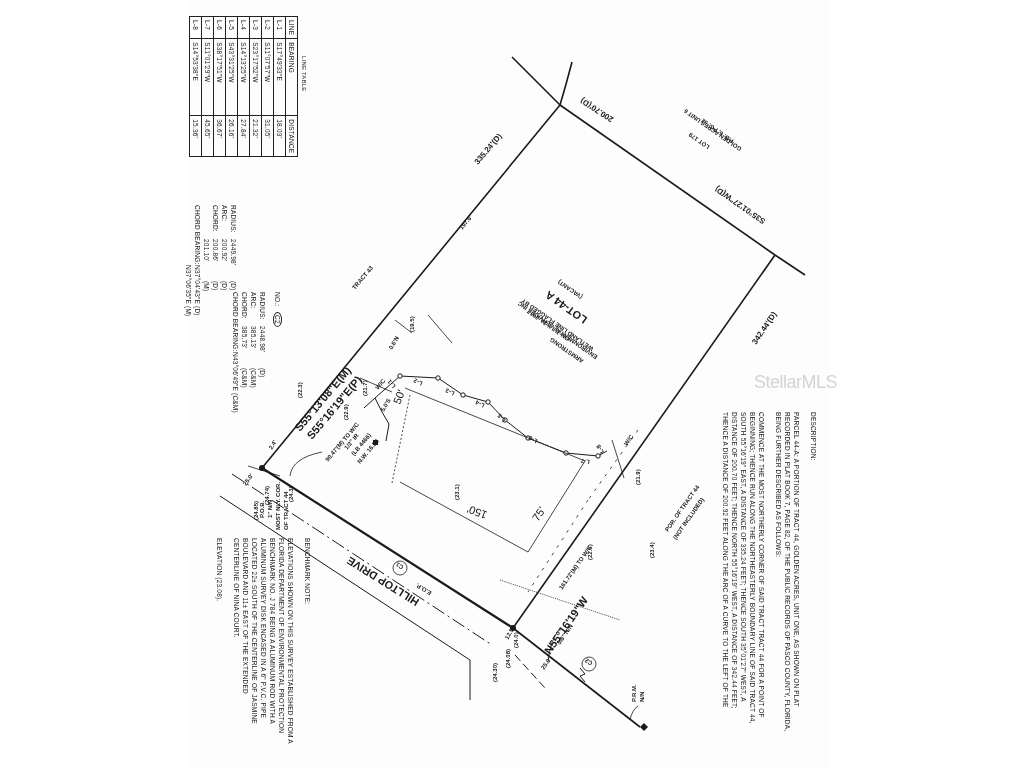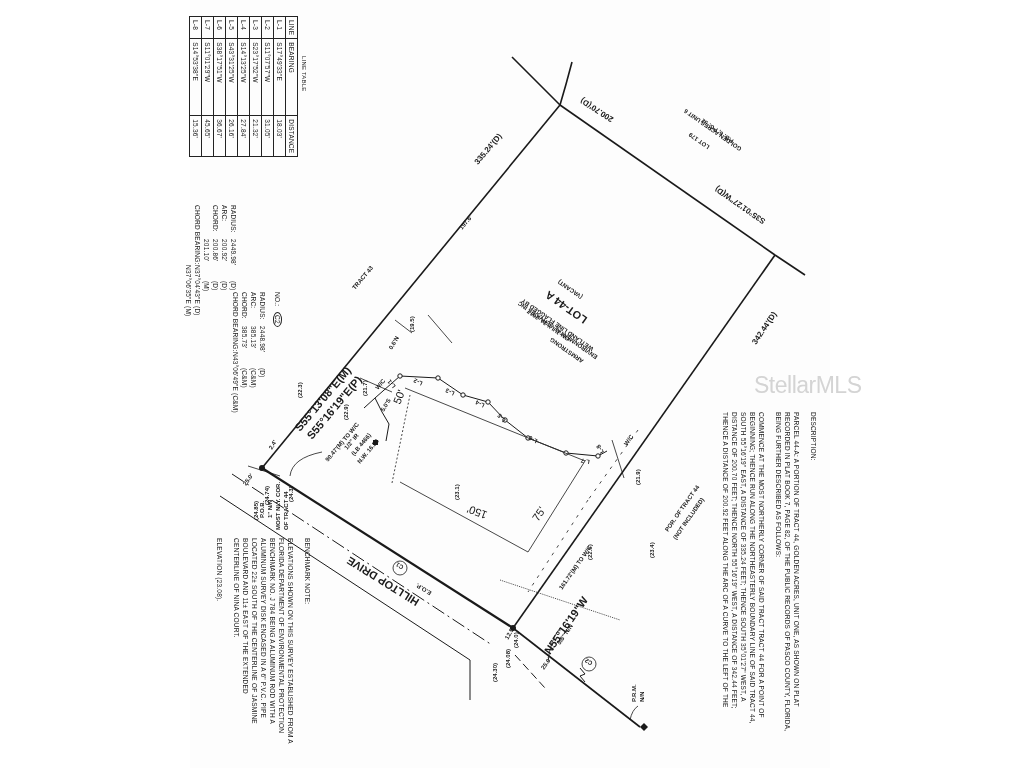--- a/index.html
+++ b/index.html
@@ -9,21 +9,21 @@
   svg.drawing { position:absolute; left:0; top:0; width:1024px; height:768px; }
   .rot { position:absolute; transform-origin:0 0; white-space:nowrap; font-size:7px; line-height:8px; letter-spacing:0.2px; }
   .rot90 { transform:rotate(90deg); }
   .lbl { font-family:"Liberation Sans", sans-serif; font-weight:bold; fill:#1a1a1a; }
   .lbl-sm { font-size:6px; }
   .lbl-md { font-size:8px; }
   .lbl-lg { font-size:11px; }
   table.line-tbl { border-collapse:collapse; font-size:6.5px; }
   table.line-tbl td, table.line-tbl th { border:1px solid #222; padding:1px 3px; height:9px; font-weight:normal; text-align:left; }
   .block { font-size:6.5px; line-height:9px; }
-  .watermark { position:absolute; left:754px; top:372px; font-size:23px; color:#d4d4d4; letter-spacing:-0.5px;
+  .watermark { position:absolute; left:754px; top:372px; font-size:18px; color:#d4d4d4; letter-spacing:-0.5px;
                font-family:"Liberation Sans", sans-serif; }
 </style>
 </head>
 <body>
 
 <div class="page"></div>
 
 <div class="rot rot90" style="left:308px; top:16px;">
   <div style="font-size:6px; margin-bottom:2px; padding-left:40px;">LINE TABLE</div>
   <table class="line-tbl">

